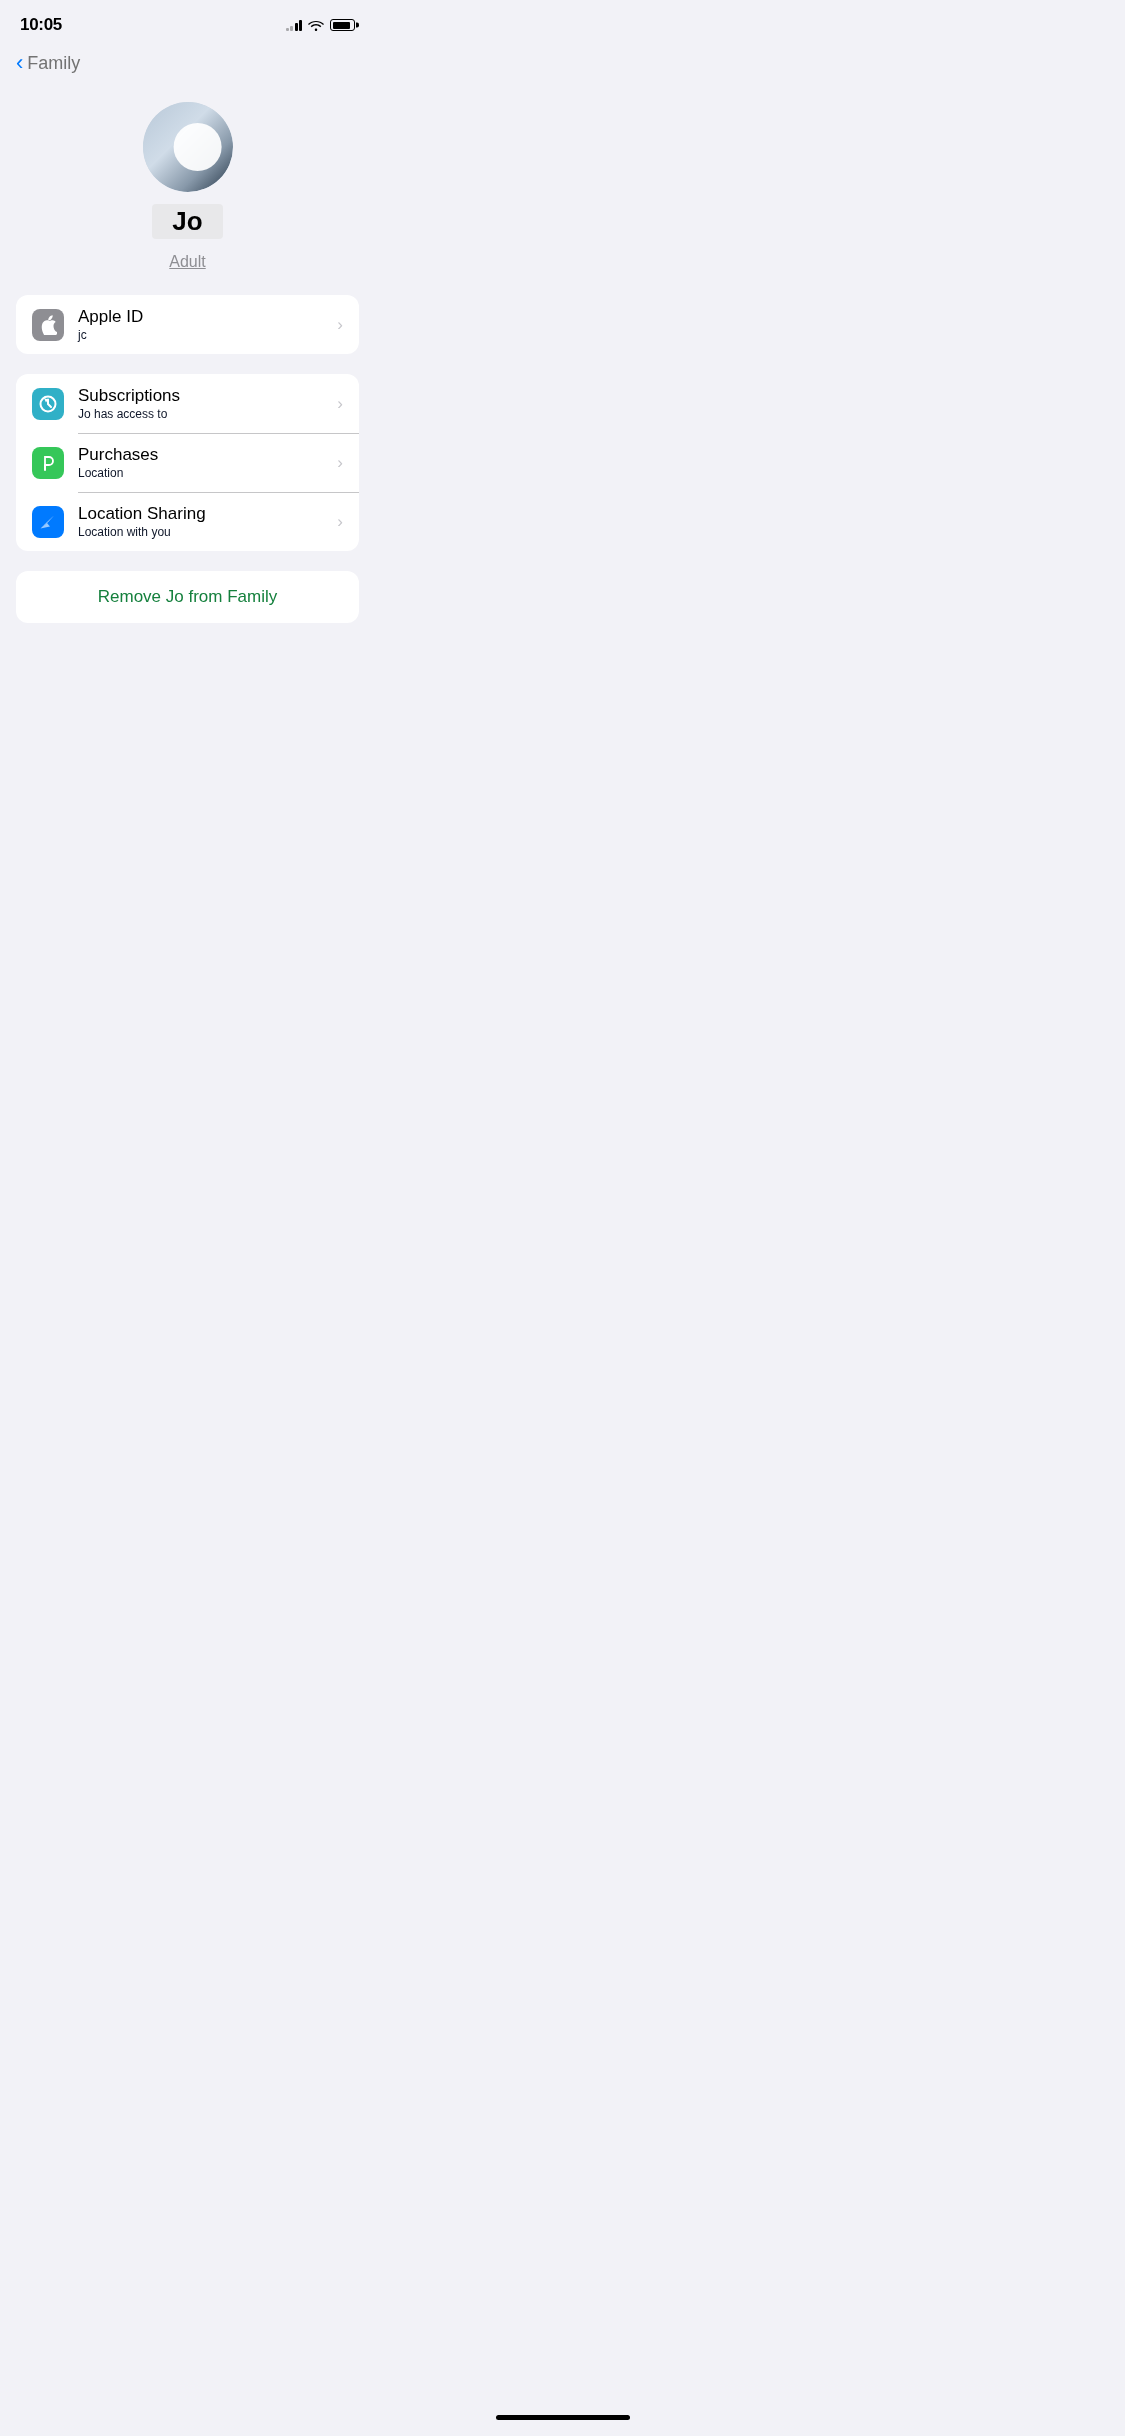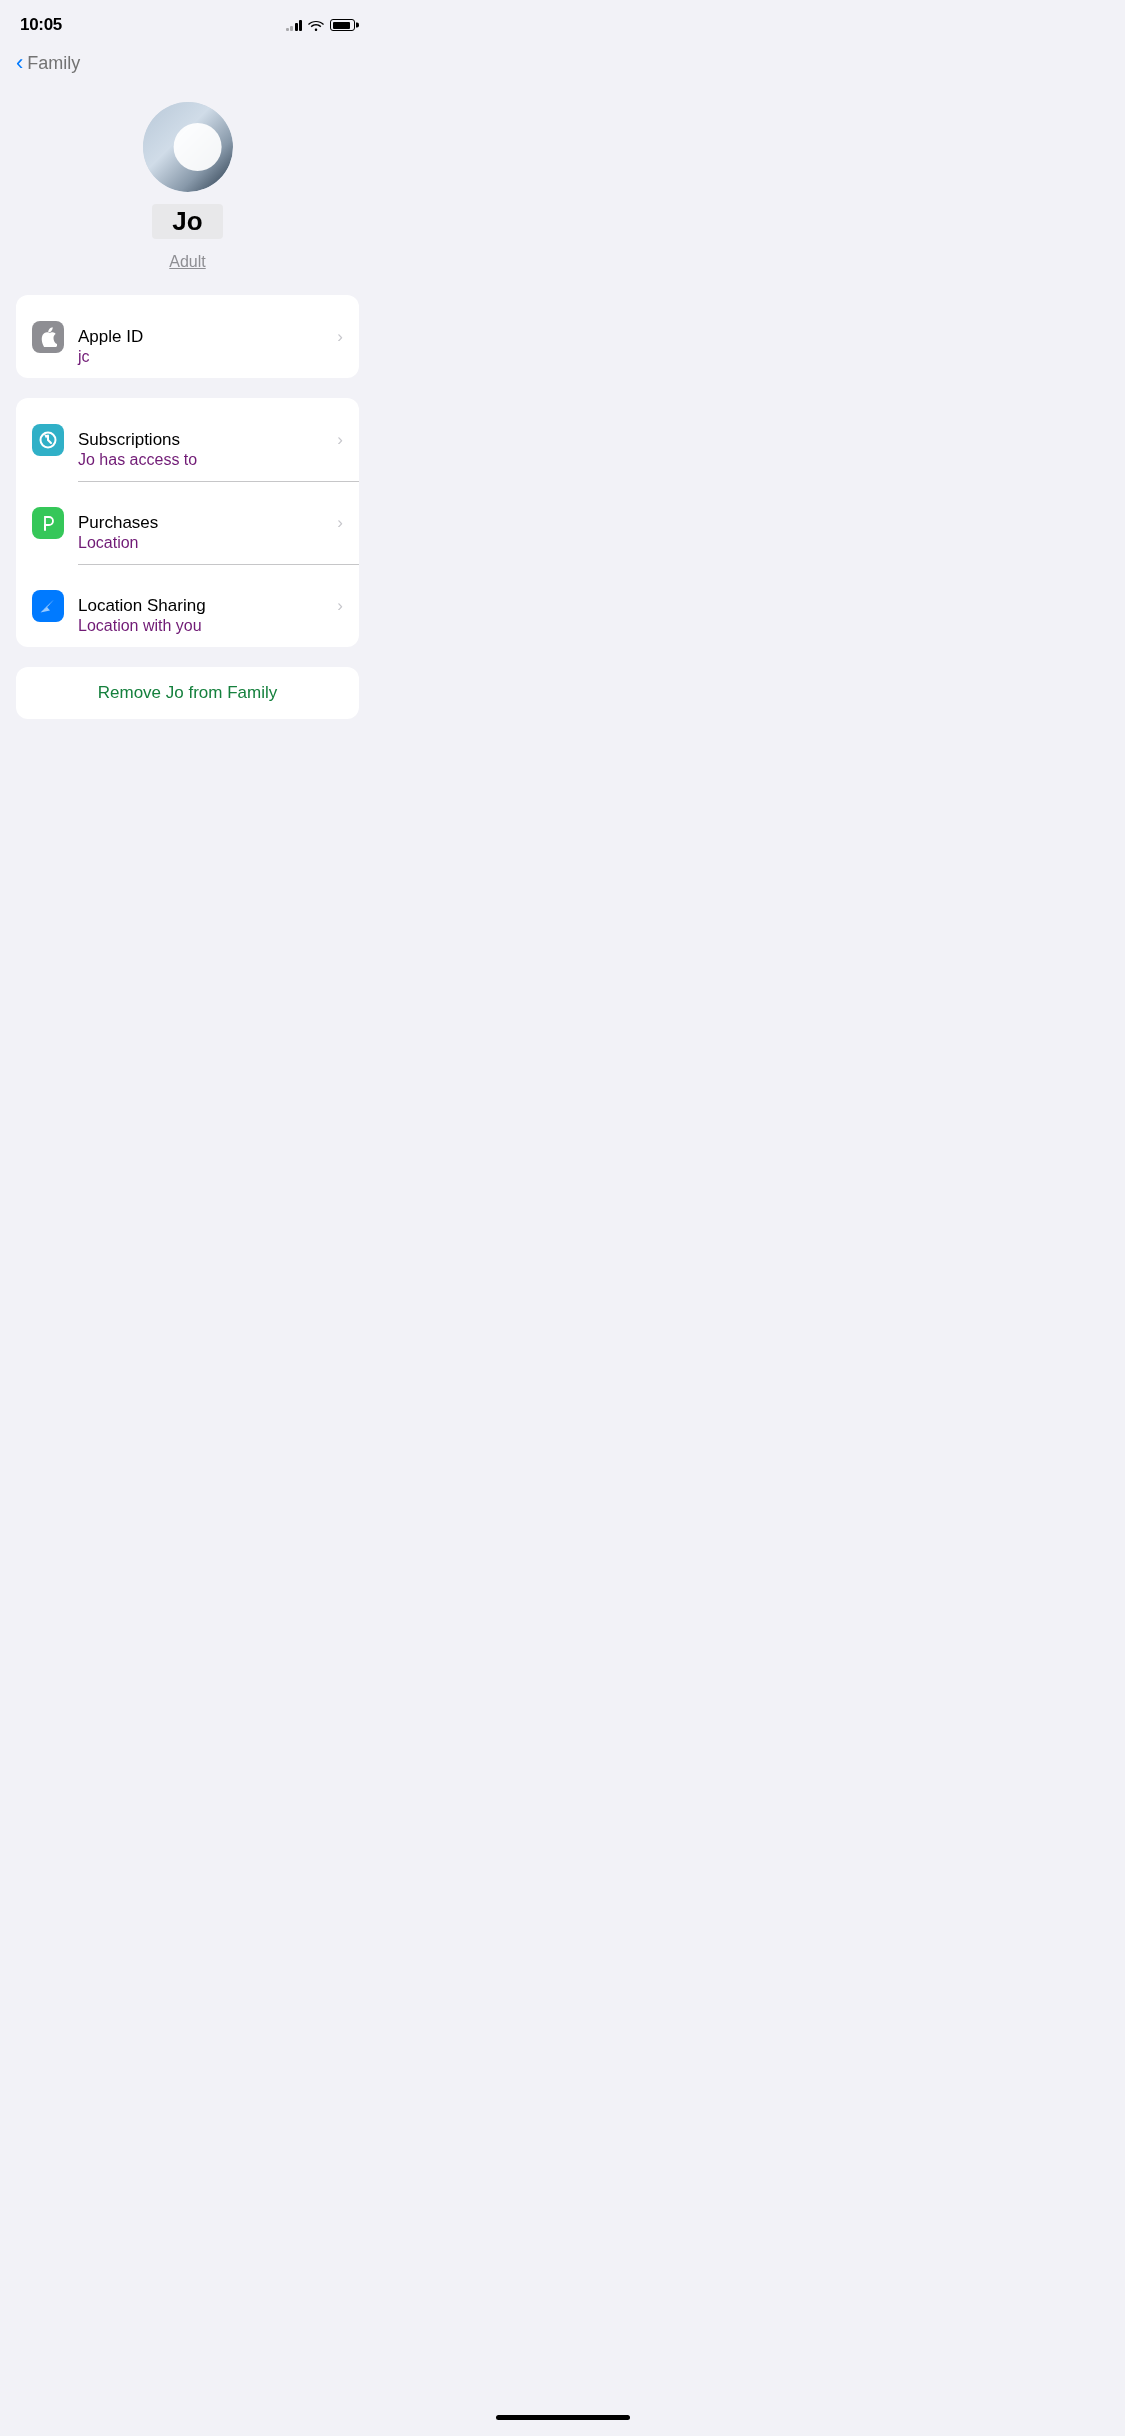--- a/index.html
+++ b/index.html
@@ -193,32 +193,31 @@
       align-items: center;
       justify-content: center;
       flex-shrink: 0;
     }
 
     .row-icon.gray { background: #8e8e93; }
     .row-icon.blue { background: #007aff; }
 
     .row-content {
       flex: 1;
-      margin-top: 20px;
     }
 
     .row-title {
       font-size: 17px;
       color: #000;
       font-weight: 400;
     }
 
     .row-subtitle {
-      font-size: 16px;
-      color: #701a75;
+      font-size: 12px;
+      color: #0f172a;
       margin-top: 1px;
     }
 
     .row-chevron {
       color: #c7c7cc;
       font-size: 17px;
       margin-left: 8px;
     }
 
     

